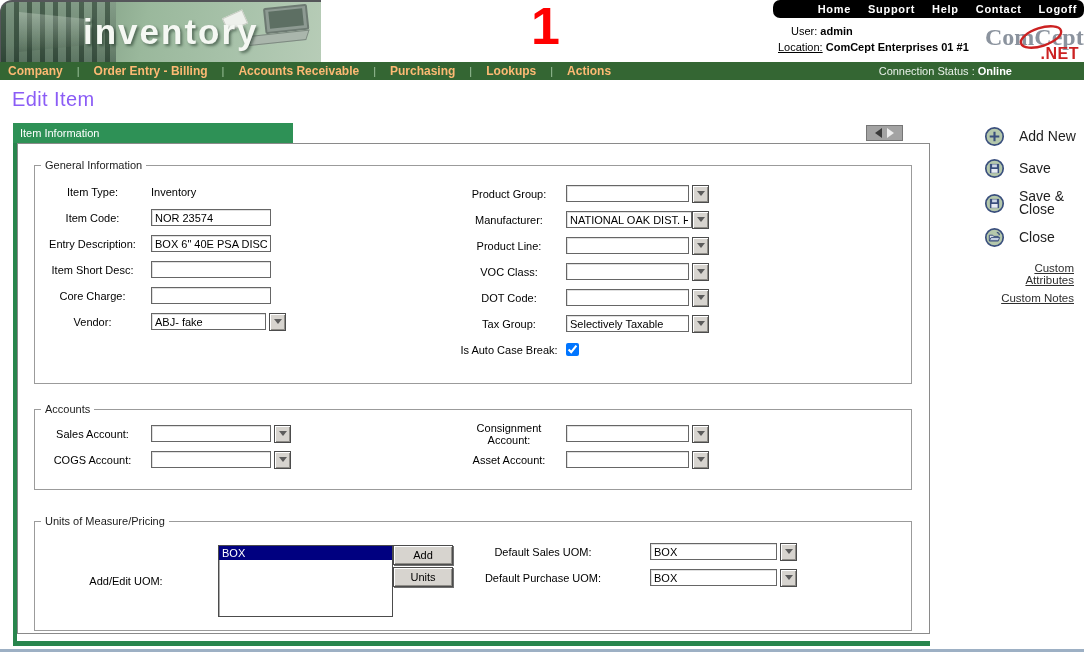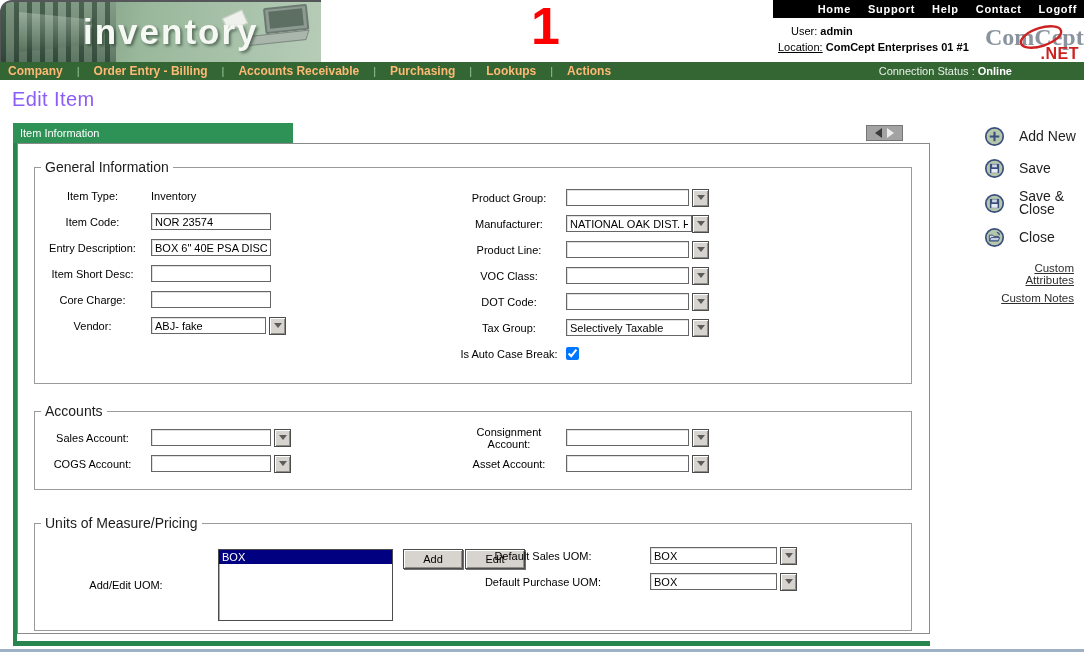--- a/index.html
+++ b/index.html
@@ -25,21 +25,21 @@
   .laptop .screen-part { position:absolute; right:0; top:0; width:44px; height:26px; background:#8d9a92; border:2px solid #6d7a72; border-radius:2px; }
   .laptop .screen-inner { position:absolute; right:5px; top:4px; width:34px; height:17px; background:#5d6f63; }
   .laptop .keys { position:absolute; right:2px; top:26px; width:58px; height:10px; background:#aab6ac; border:1px solid #7d8a80; transform:skewX(-24deg); }
   .laptop .paper { position:absolute; left:0; top:2px; width:22px; height:15px; background:#eef1ec; transform:rotate(-18deg); border:1px solid #c6ccc2; }
 
   
   .annotation { position:absolute; left:531px; top:0px; font-size:52px; font-weight:bold; color:#f00; line-height:1; font-family:"Liberation Sans", sans-serif; }
 
   
   .topbar { position:absolute; left:773px; top:0; width:311px; height:18px; background:#000;
-    display:flex; align-items:center; justify-content:flex-end; gap:17px; padding-right:7px; }
+    display:flex; align-items:center; justify-content:flex-end; gap:17px; padding-right:7px;border-radius:7px; }
   .topbar a { color:#fff; font-size:11px; font-weight:bold; letter-spacing:.7px; text-decoration:none; cursor:pointer; }
 
   
   .userinfo { position:absolute; left:778px; top:23px; width:210px; line-height:16px; }
   .userinfo .row1 { padding-left:13px; }
   .userinfo b { font-weight:bold; }
   .loc-link { text-decoration:underline; cursor:pointer; }
   .logo { position:absolute; left:985px; top:22px; width:96px; height:40px; }
   .logo .word { position:absolute; left:0; top:2px; font-family:"Liberation Serif", serif; font-weight:bold; font-size:24px; color:#8b939e; letter-spacing:0; }
   .logo svg { position:absolute; left:0; top:0; }
@@ -62,21 +62,21 @@
   .panel .green-bottom { position:absolute; left:0; bottom:0; width:917px; height:5px; background:#28854d; }
   .tab { position:absolute; left:0; top:0; width:280px; height:20px; background:#2e9156; color:#fff;
     font-size:11px; line-height:20px; padding-left:7px; }
   .pager { position:absolute; right:27px; top:2px; width:37px; height:16px; background:#a3a3a3; border:1px solid #767676;
     display:flex; align-items:center; justify-content:center; gap:5px; cursor:pointer; }
   .tri-left { width:0; height:0; border-top:5px solid transparent; border-bottom:5px solid transparent; border-right:7px solid #3a3a3a; }
   .tri-right { width:0; height:0; border-top:5px solid transparent; border-bottom:5px solid transparent; border-left:7px solid #ececec; }
   .content { position:absolute; left:4px; top:20px; width:913px; height:491px; background:#fff; border:1px solid #8a8a8a; }
 
   fieldset { position:absolute; border:1px solid #9b9b9b; }
-  legend { font-size:14px; color:#1c1c1c; margin-left:6px; padding:0 4px;margin-top:48px; }
+  legend { font-size:11px; color:#1c1c1c; margin-left:6px; padding:0 4px;margin-top:48px; }
   .fs-general { left:16px; top:15px; width:878px; height:225px; }
   .fs-accounts { left:16px; top:259px; width:878px; height:87px; }
   .fs-uom { left:16px; top:371px; width:878px; height:116px; }
 
   .col { position:absolute; }
   .frow { display:flex; align-items:center; margin-bottom:9px; height:17px; }
   .flabel { text-align:center; margin-right:3px; color:#000; }
   .w111 { width:111px; } .w108 { width:108px; } .w178 { width:178px; } .w208 { width:208px; }
 
   input[type=text] { height:17px; border:1px solid #666; background:#fff; font-family:"Liberation Sans", sans-serif;
@@ -84,21 +84,21 @@
   .combo { display:flex; align-items:center; gap:3px; }
   .dd-btn { width:17px; height:18px; background:#d7d4cf; border:1px solid #4c4c4c;
     box-shadow:inset 1px 1px 0 #fff, inset -1px -1px 0 #8f8d88; display:flex; align-items:center; justify-content:center; cursor:pointer; }
   .dd-arrow { width:0; height:0; border-left:4px solid transparent; border-right:4px solid transparent; border-top:5px solid #5c5c5c; }
   .static-value { font-size:11px; }
   input[type=checkbox] { width:13px; height:13px; }
 
   .listbox { width:175px; height:72px; background:#fff; border:1px solid #4c4c4c;
     box-shadow:inset 1px 1px 0 #a9a9a9; overflow:hidden; cursor:pointer; }
   .list-item-selected { background:#000080; color:#fff; font-size:11px; padding:1px 3px; }
-  .btn-stack { display:flex; flex-direction:row; gap:2px; margin-left:10px; align-self:flex-start; }
+  .btn-stack { display:flex; flex-direction:column; gap:2px; align-self:flex-start; }
   .push-btn { width:60px; height:20px; background:#d7d4cf; border:1px solid #4c4c4c; font-family:"Liberation Sans", sans-serif;
     font-size:11px; box-shadow:inset 1px 1px 0 #fff, inset -1px -1px 0 #8f8d88, 1px 1px 0 #6f6f6f; cursor:pointer; }
 
   
   .actions { position:absolute; left:984px; top:126px; width:96px; }
   .action-item { display:flex; align-items:center; gap:2px; margin-bottom:11px; cursor:pointer; }
   .action-item .alabel { font-size:14px; color:#1e1e1e; line-height:13px;margin-left:12px; }
   .alabel.wrap { width:46px; }
   .action-links { margin-top:14px; text-align:right; padding-right:6px; }
   .action-links a { display:block; margin-bottom:6px; color:#2e2e2e; font-size:11.5px; text-decoration:underline; cursor:pointer; }
@@ -321,21 +321,21 @@
         <legend>Units of Measure/Pricing</legend>
 
         <div class="col" style="left:2px; top:18px;">
           <div style="display:flex; align-items:center;">
             <span class="flabel w178">Add/Edit UOM:</span>
             <div class="listbox">
               <div class="list-item-selected">BOX</div>
             </div>
             <div class="btn-stack">
               <button class="push-btn">Add</button>
-              <button class="push-btn">Edit</button>
+              <button class="push-btn">Units</button>
             </div>
           </div>
         </div>
 
         <div class="col" style="left:404px; top:16px;">
           <div class="frow">
             <span class="flabel w208">Default Sales UOM:</span>
             <span class="combo">
               <input type="text" style="width: 127px;" value="BOX">
               <span class="dd-btn">

